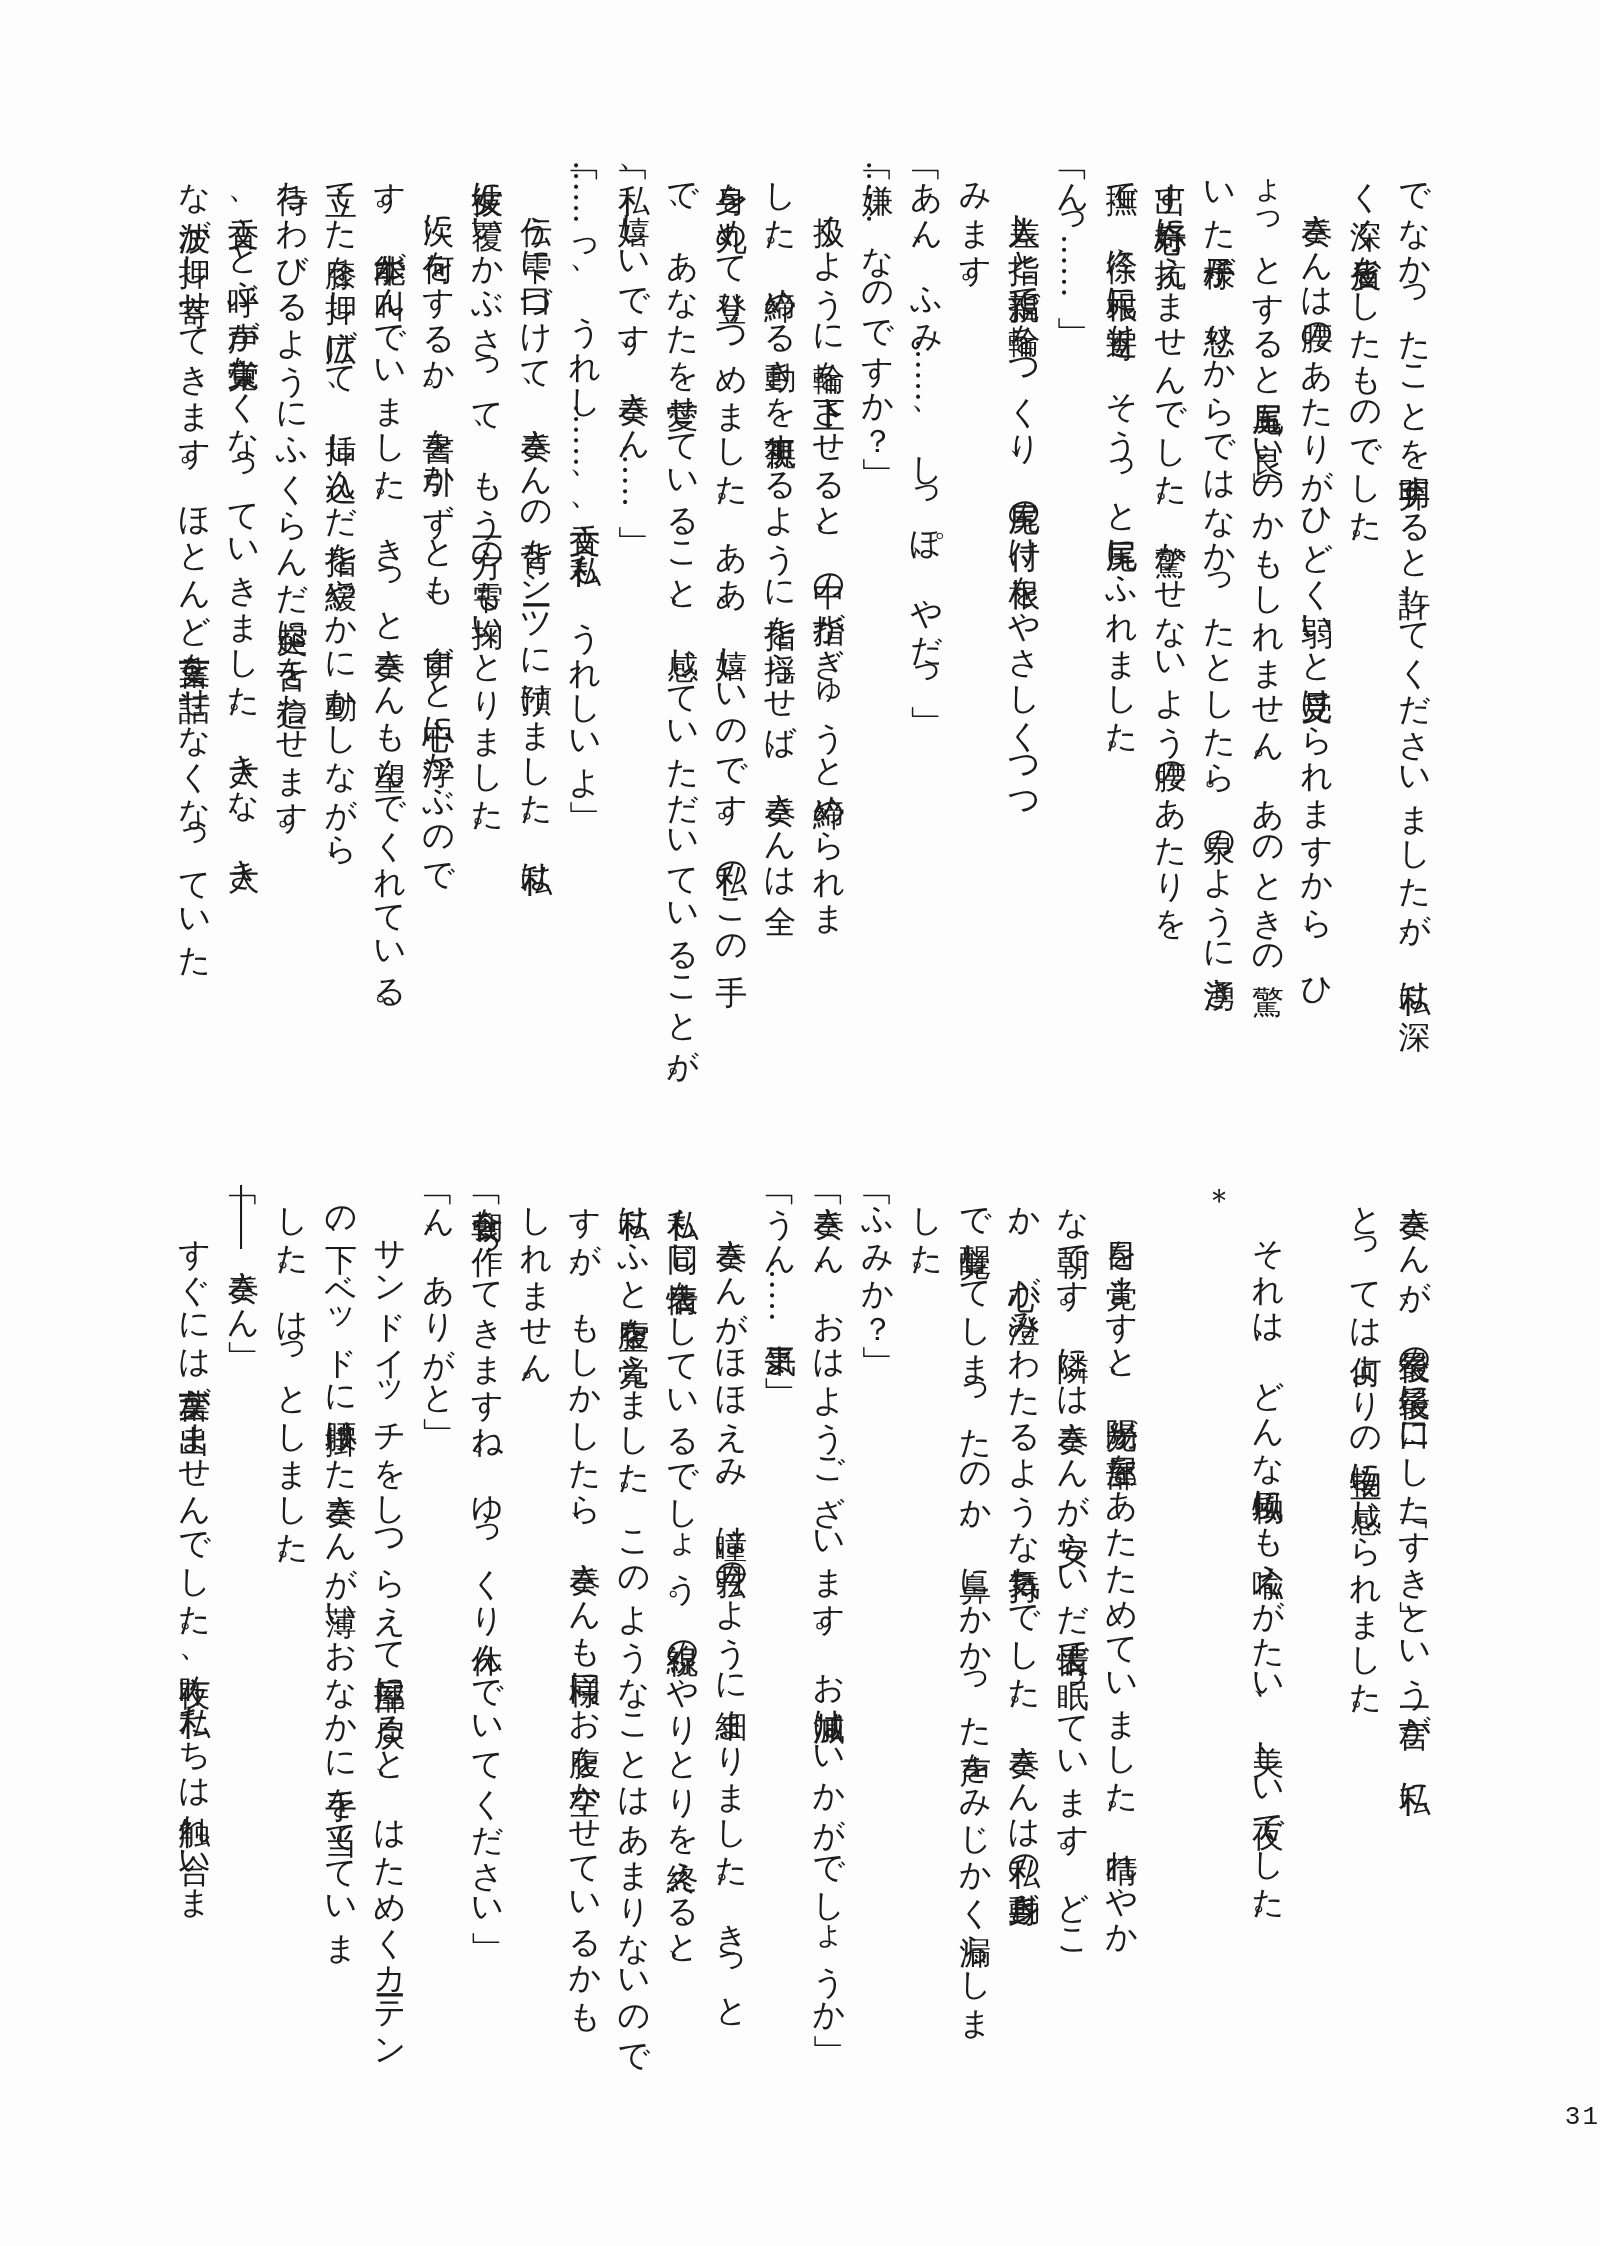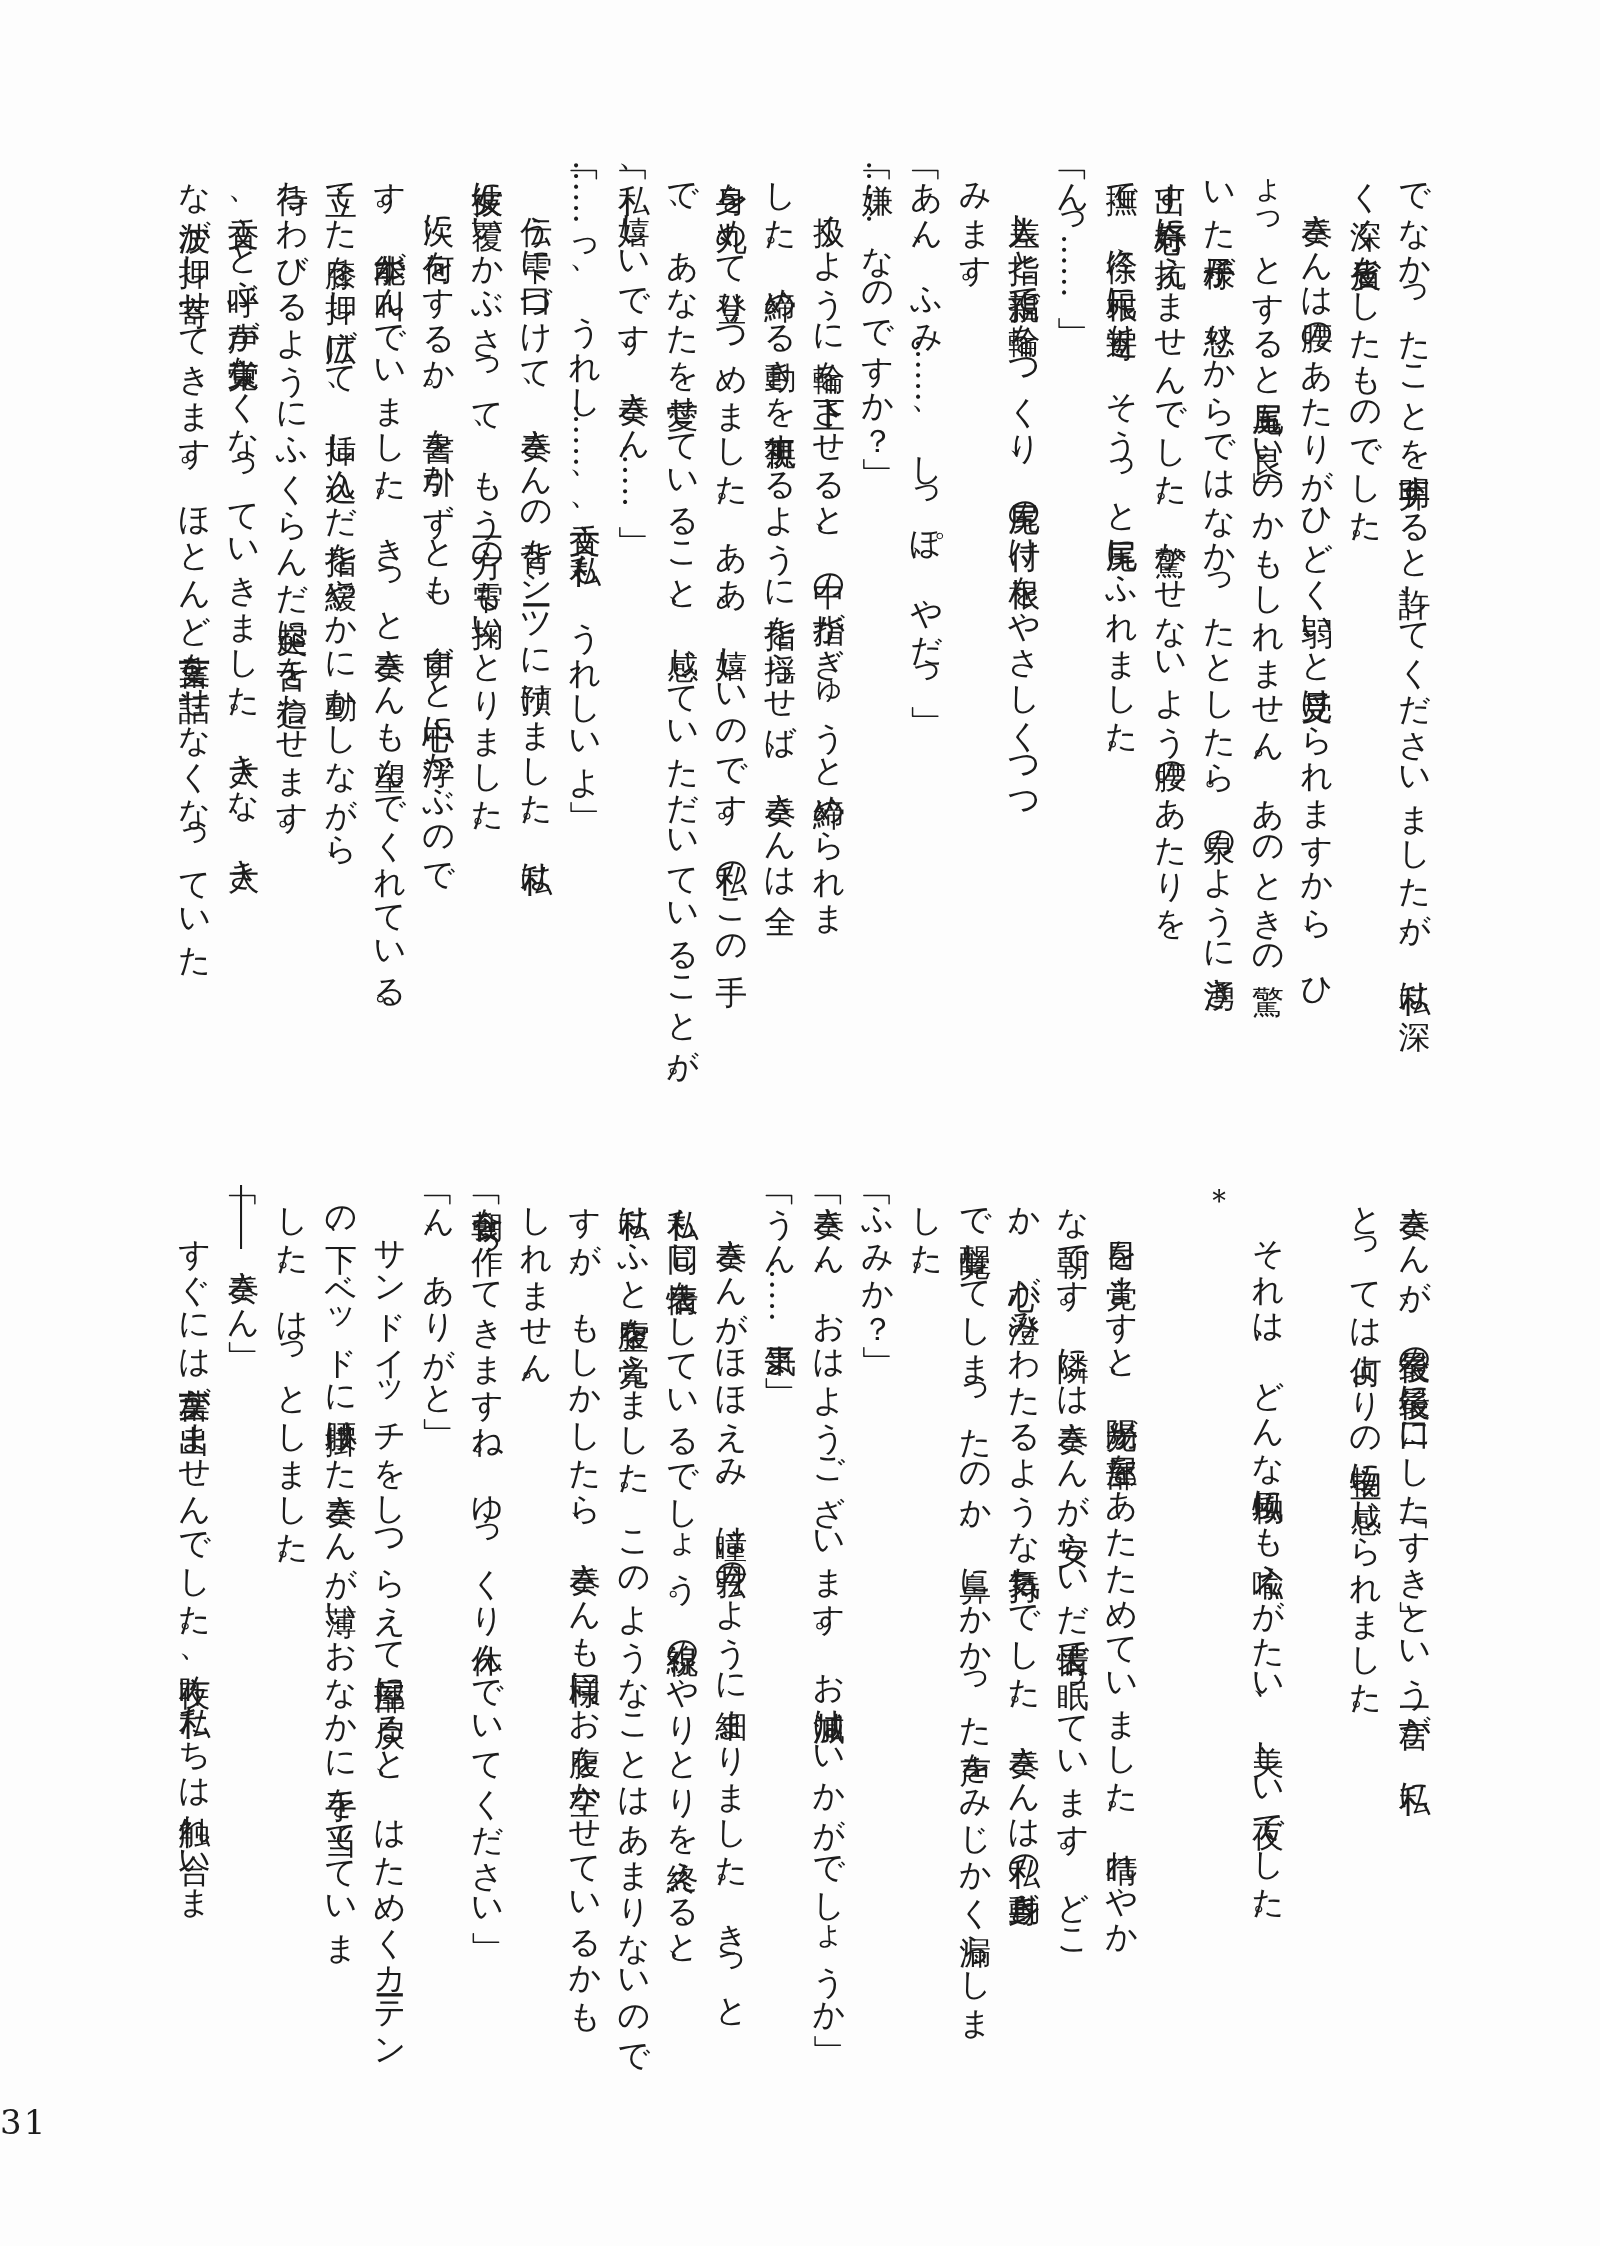--- a/index.html
+++ b/index.html
@@ -28,23 +28,24 @@
     letter-spacing: 0;
     white-space: pre;       
     overflow: visible;      
   }
   .vcol.star { margin-top: -18px; }
   .page-number {
     position: absolute;
     top: 2102px;
     left: 0;
     width: 100%;
-    text-align: left;
-    font-size: 34px;
+    text-align: right;
+    font-size: 26px;
     letter-spacing: 2px;
+    font-family: Liberation Mono, monospace;
   }
 </style>
 </head>
 <body>
 
 <div class="page" style="background: rgb(253, 253, 253); color: rgb(28, 28, 28);">
 
   <div class="vblock top">
       <div class="vcol">でなかったことを弁明すると許してくださいましたが、私は深</div>
       <div class="vcol">く深く反省をしたものでした。</div>

